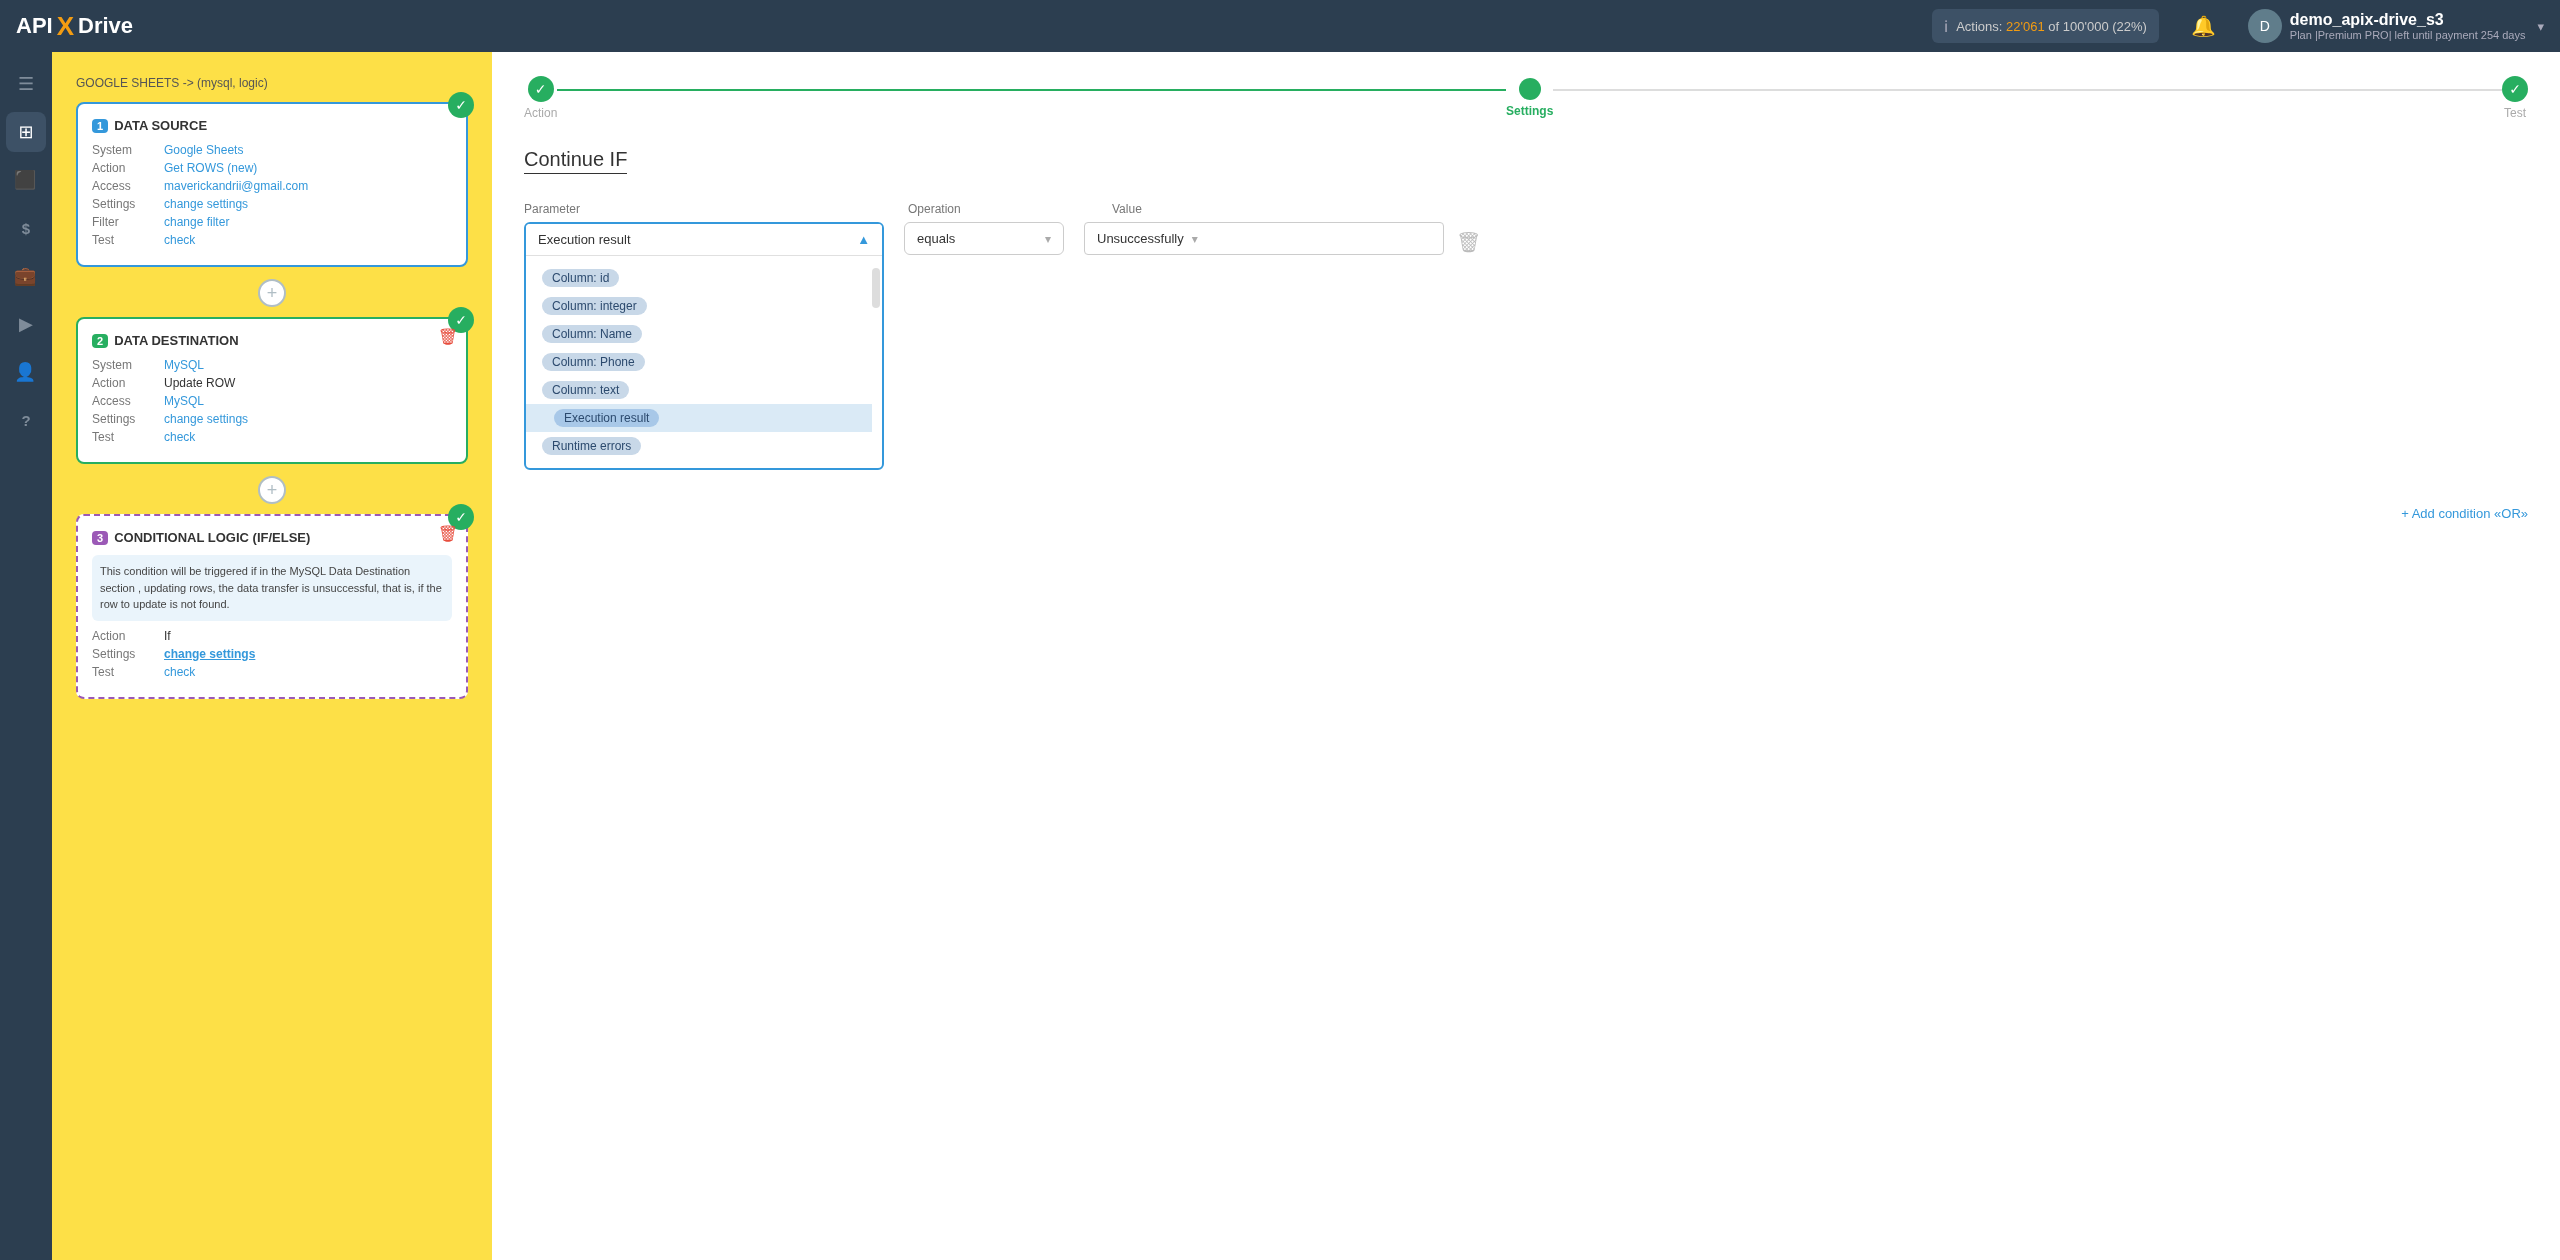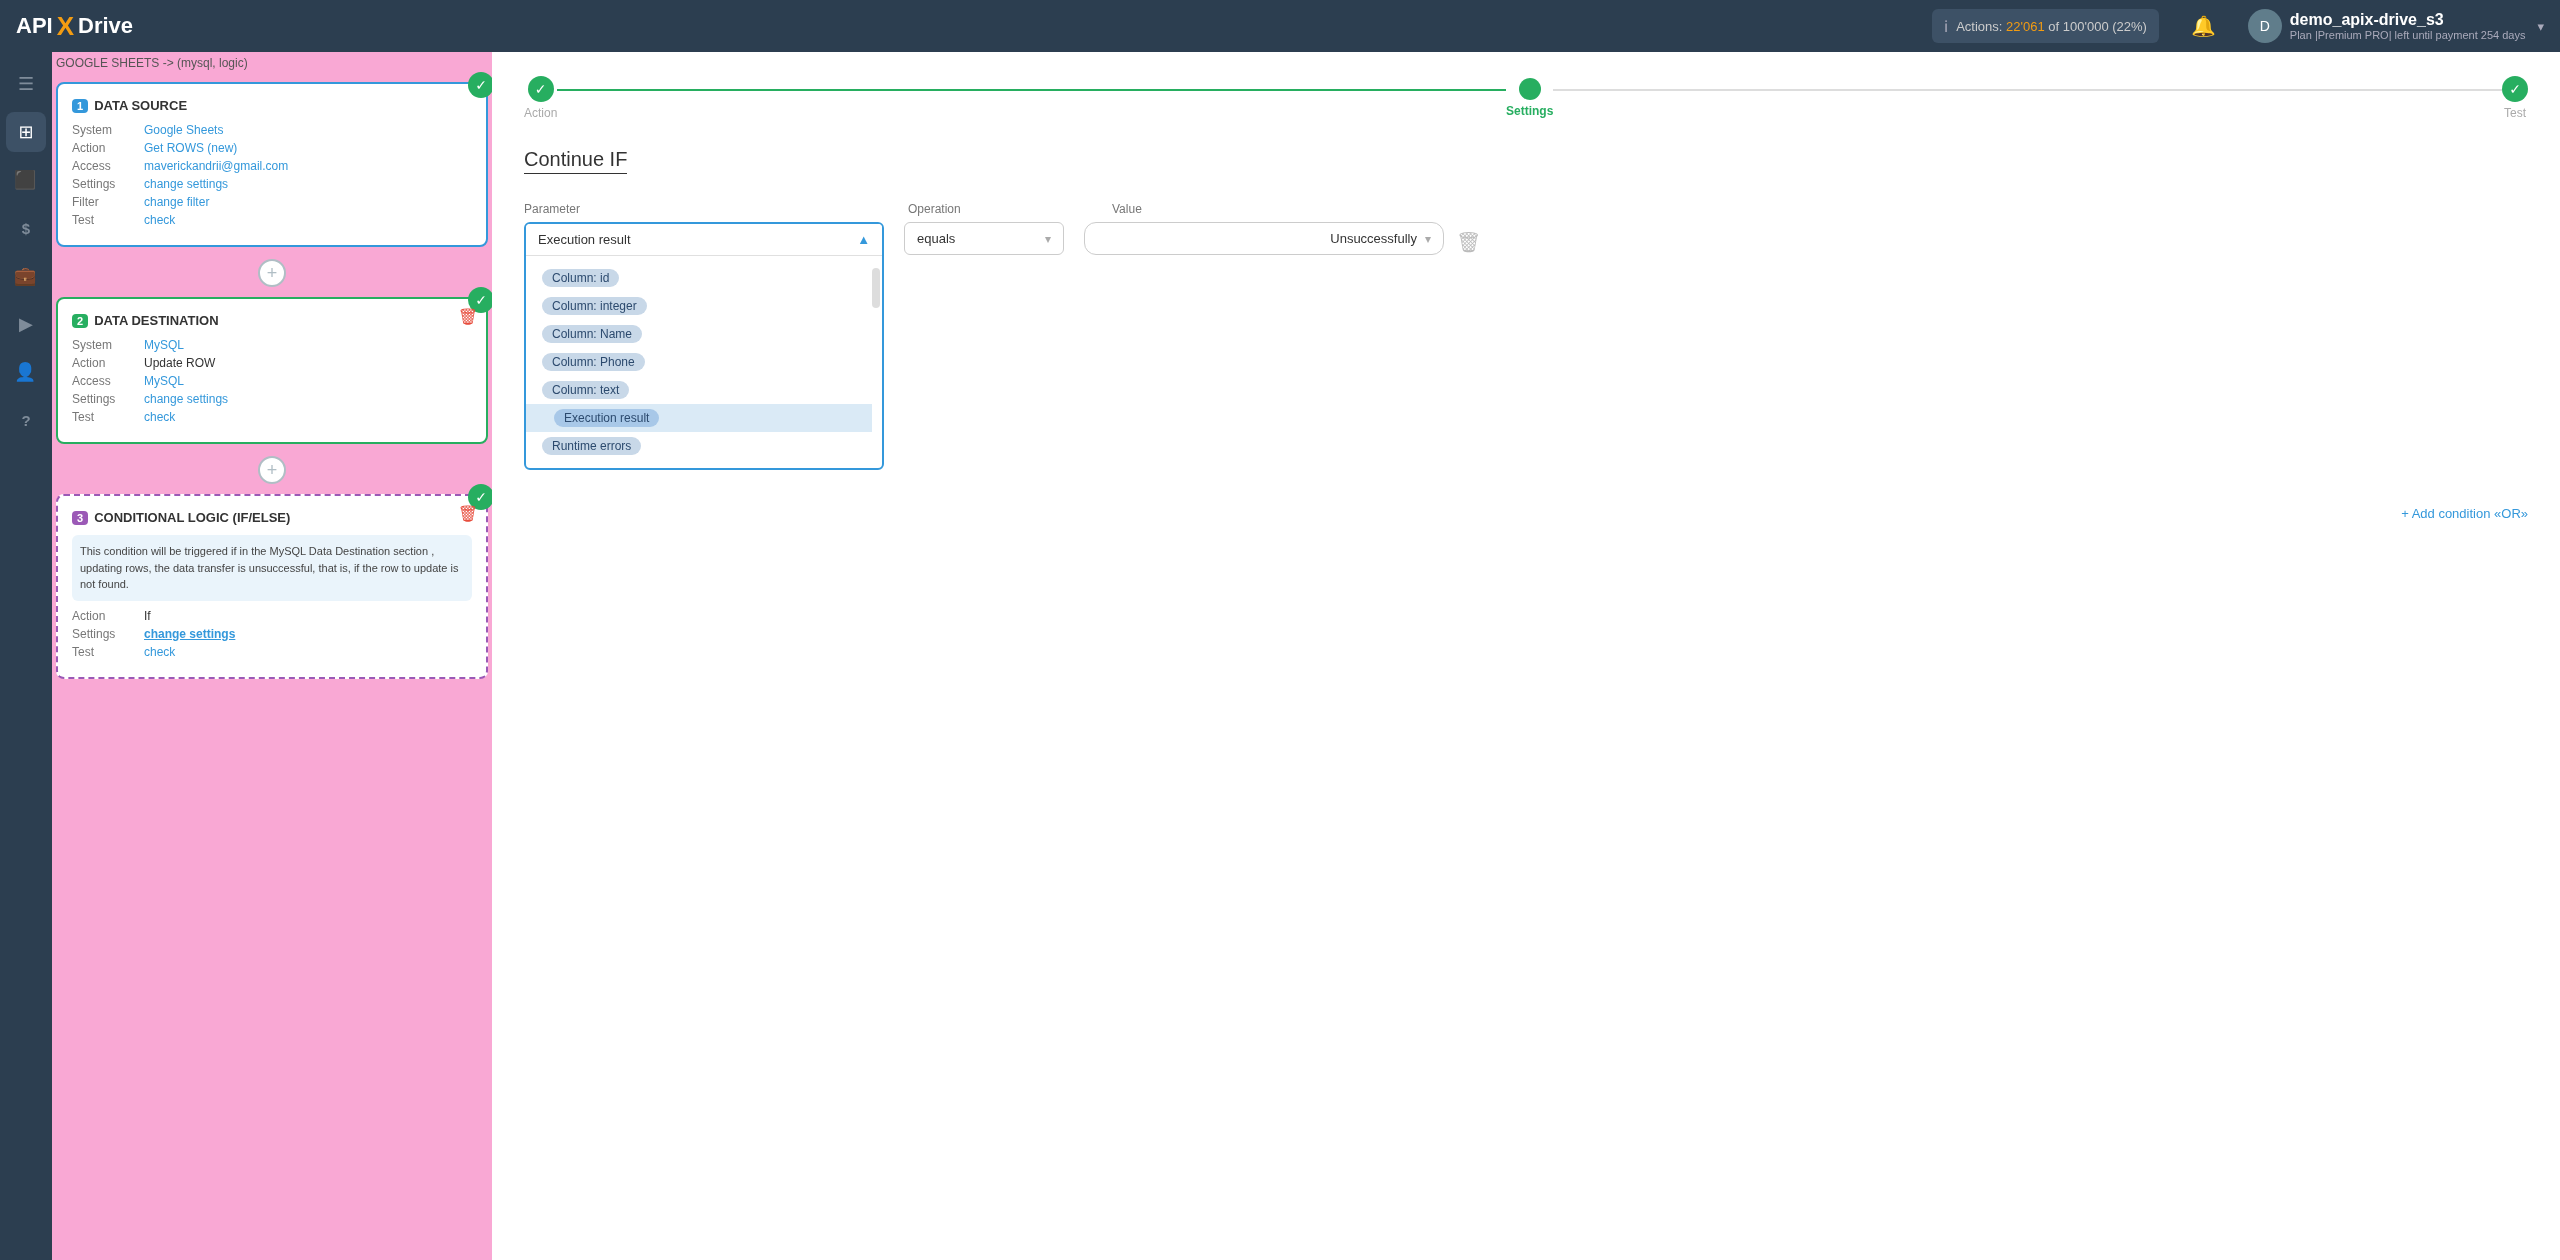--- a/index.html
+++ b/index.html
@@ -37,21 +37,21 @@
     .sidebar-item {
       width: 40px; height: 40px; border-radius: 8px; display: flex; align-items: center; justify-content: center;
       color: #7f8c9a; cursor: pointer; font-size: 18px;
     }
     .sidebar-item:hover, .sidebar-item.active { background: #3d5166; color: #fff; }
 
     
     .main-wrapper { margin-top: 52px; margin-left: 52px; display: flex; height: calc(100vh - 52px); overflow: hidden; }
 
     
-    .left-panel { width: 440px; background: #f9a8d4; padding: 4px; overflow-y: auto; flex-shrink: 0; }
+    .left-panel { width: 440px; background: #fde047; padding: 24px; overflow-y: auto; flex-shrink: 0; }
     .breadcrumb { font-size: 12px; color: #555; margin-bottom: 12px; }
 
     
     .card {
       border-radius: 8px; padding: 14px; margin-bottom: 12px; background: #fff; position: relative;
     }
     .card-blue { border: 2px solid #3498db; }
     .card-green { border: 2px solid #27ae60; }
     .card-purple { border: 2px dashed #9b59b6; }
 
@@ -144,22 +144,22 @@
 
     
     .dropdown-scrollbar { width: 8px; background: #ddd; border-radius: 4px; height: 40px; margin: 4px 2px 4px auto; }
 
     .delete-icon { color: #bbb; cursor: pointer; font-size: 20px; margin-top: 8px; }
 
     .add-or-btn { color: #3498db; cursor: pointer; font-size: 13px; margin-top: 20px; display: inline-block; }
 
     
     .value-dropdown {
-      display: flex; align-items: center; justify-content: flex-end;
-      border: 1px solid #ccc; border-radius: 12px; padding: 8px 12px;
+      display: flex; align-items: center; justify-content: flex-start;
+      border: 1px solid #ccc; border-radius: 4px; padding: 8px 12px;
       background: #fff; cursor: pointer; font-size: 13px; color: #333; width: 360px;
     }
   </style>
 </head>
 <body>
 
 <div class="topbar">
   <div class="topbar-logo">
     <span class="logo-api">API</span>
       <span class="logo-x">X</span>

